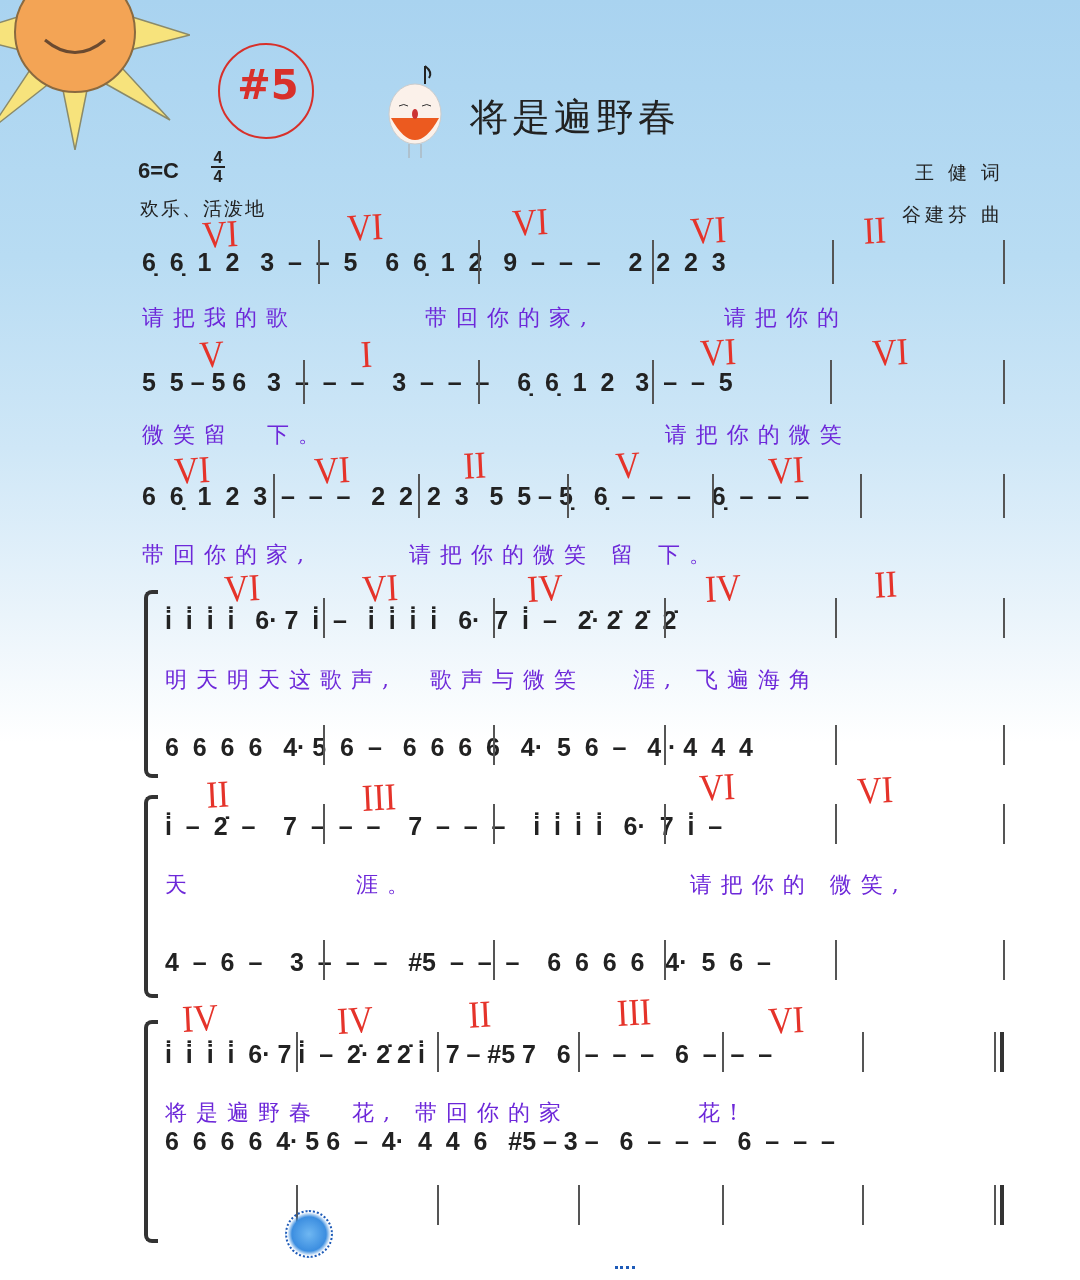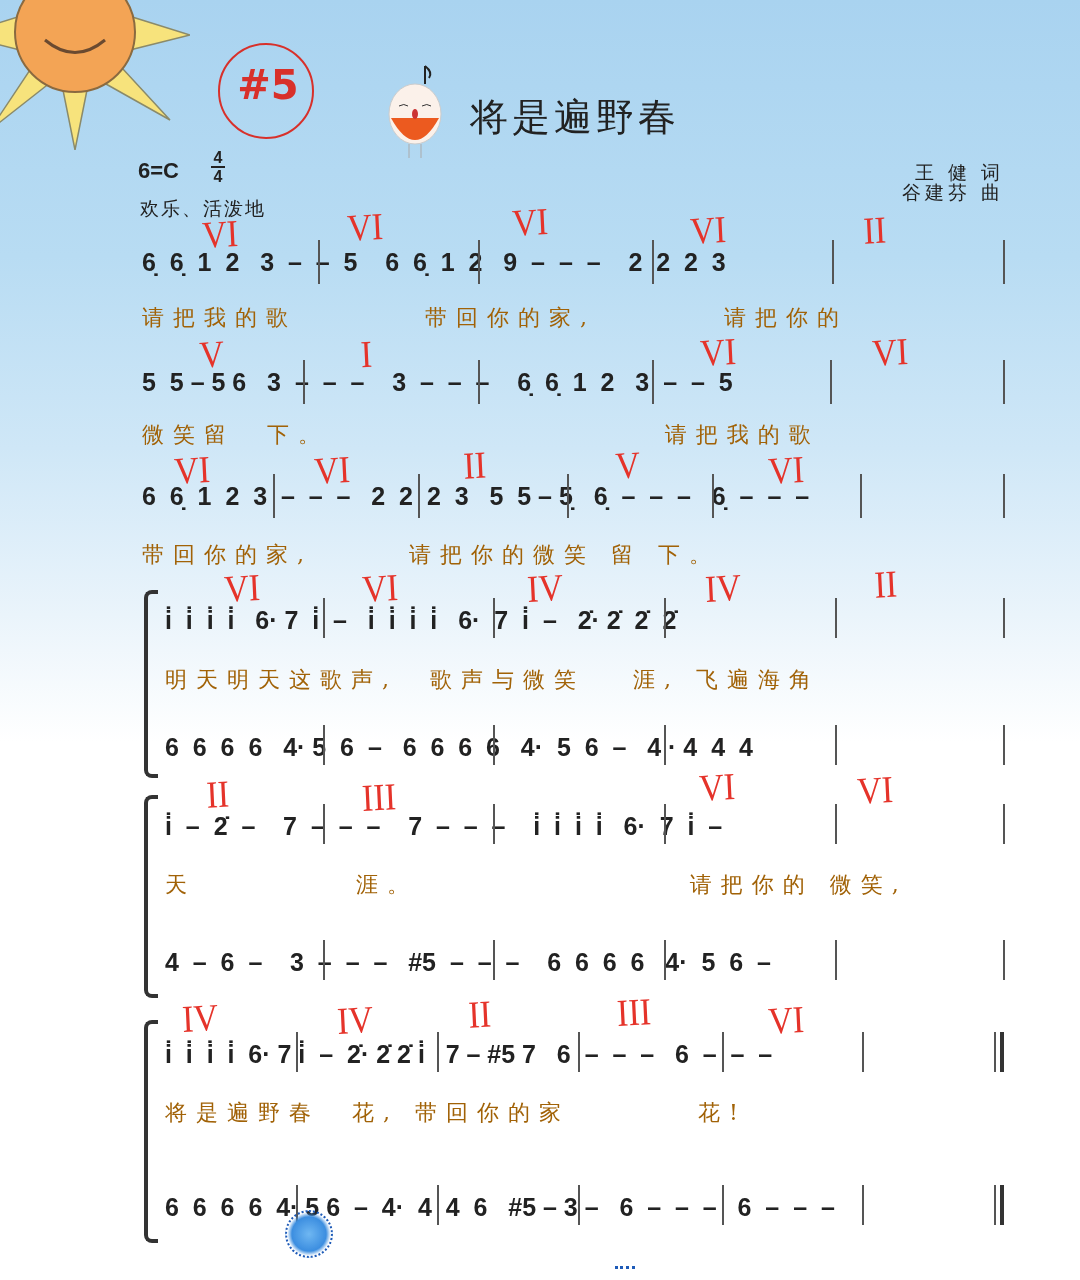--- a/index.html
+++ b/index.html
@@ -17,21 +17,21 @@
   .mascot { left:385px; top:62px; width:60px; height:100px; }
   .title { left:470px; top:92px; font: 38px "DejaVu Serif", serif; letter-spacing:4px; color:#222; }
   .key { left:138px; top:158px; font: bold 22px "Liberation Sans", sans-serif; }
   .frac { left:208px; top:150px; width:20px; text-align:center; font: bold 16px "Liberation Sans", sans-serif; line-height:15px; }
   .frac span { display:block; }
   .frac .bar { border-top:2px solid #222; width:14px; margin:1px auto; }
   .tempo { left:140px; top:196px; font: 19px "DejaVu Serif", serif; letter-spacing:2px; }
   .credit { right:76px; font: 19px "DejaVu Serif", serif; letter-spacing:4px; }
   .notes { position:absolute; font: bold 25px "Liberation Sans", sans-serif; white-space:pre; color:#222; }
   .barline { position:absolute; width:2px; background:#555; }
-  .lyrics { position:absolute; font: 22px "DejaVu Serif", serif; letter-spacing:9px; white-space:pre; color:#a16207; }
+  .lyrics { position:absolute; font: 22px "DejaVu Serif", serif; letter-spacing:9px; white-space:pre; color:#6d28d9; }
   .chord { position:absolute; color:#e5332a; font: 38px "Liberation Serif", serif; transform: scaleX(0.9) rotate(-3deg); }
   .brace { position:absolute; left:144px; width:10px; border:4px solid #333; border-right:none; border-radius:8px 0 0 8px; }
   .endbar { position:absolute; width:4px; background:#333; }
   .flower { left:285px; top:1210px; width:48px; height:48px; border-radius:50%;
             background: radial-gradient(circle, #6fb7f2 0%, #3c8ee0 55%, rgba(60,142,224,0) 70%); border:2px dotted #1e5bb8; box-sizing:border-box; }
   .flower2 { left:615px; top:1266px; width:20px; height:14px; border-top:3px dotted #1e5bb8; }
 </style>
 </head>
 <body>
 
@@ -59,37 +59,37 @@
 
 <div class="abs title">将是遍野春</div>
 <div class="abs key">6=C</div>
 <div class="abs frac">
   <span>4</span>
   <span class="bar"></span>
   <span>4</span>
 </div>
 <div class="abs tempo">欢乐、活泼地</div>
 <div class="abs credit" style="top:160px">王  健 词</div>
-<div class="abs credit" style="top:180px">谷建芬 曲</div>
+<div class="abs credit" style="top:202px">谷建芬 曲</div>
 
 <div id="score">
     <div class="notes" style="left: 142px; top: 248px;">6̣  6̣  1  2   3  –  –  5    6  6̣  1  2   9  –  –  –    2  2  2  3</div>
     <div class="lyrics" style="left: 142px; top: 303px;">请把我的歌        带回你的家,        请把你的</div>
     <div class="barline" style="left: 318px; top: 240px; height: 44px;"></div>
     <div class="barline" style="left: 478px; top: 240px; height: 44px;"></div>
     <div class="barline" style="left: 652px; top: 240px; height: 44px;"></div>
     <div class="barline" style="left: 832px; top: 240px; height: 44px;"></div>
     <div class="barline" style="left: 1003px; top: 240px; height: 44px;"></div>
     <div class="chord" style="left: 200px; top: 212px; color: rgb(229, 51, 42);">VI</div>
     <div class="chord" style="left: 345px; top: 205px; color: rgb(229, 51, 42);">VI</div>
     <div class="chord" style="left: 510px; top: 200px; color: rgb(229, 51, 42);">VI</div>
     <div class="chord" style="left: 688px; top: 208px; color: rgb(229, 51, 42);">VI</div>
     <div class="chord" style="left: 862px; top: 208px; color: rgb(229, 51, 42);">II</div>
     <div class="notes" style="left: 142px; top: 368px;">5  5 – 5 6   3  –  –  –    3  –  –  –    6̣  6̣  1  2   3  –  –  5</div>
-    <div class="lyrics" style="left: 142px; top: 420px;">微笑留  下。                     请把我的歌</div>
+    <div class="lyrics" style="left: 142px; top: 420px;">微笑留  下。                     请把你的微笑</div>
     <div class="barline" style="left: 303px; top: 360px; height: 44px;"></div>
     <div class="barline" style="left: 478px; top: 360px; height: 44px;"></div>
     <div class="barline" style="left: 652px; top: 360px; height: 44px;"></div>
     <div class="barline" style="left: 830px; top: 360px; height: 44px;"></div>
     <div class="barline" style="left: 1003px; top: 360px; height: 44px;"></div>
     <div class="chord" style="left: 198px; top: 332px; color: rgb(229, 51, 42);">V</div>
     <div class="chord" style="left: 360px; top: 332px; color: rgb(229, 51, 42);">I</div>
     <div class="chord" style="left: 698px; top: 330px; color: rgb(229, 51, 42);">VI</div>
     <div class="chord" style="left: 870px; top: 330px; color: rgb(229, 51, 42);">VI</div>
     <div class="notes" style="left: 142px; top: 482px;">6  6̣  1  2  3  –  –  –   2  2  2  3   5  5 – 5̣   6̣  –  –  –   6̣  –  –  –</div>
@@ -137,21 +137,21 @@
     <div class="barline" style="left: 493px; top: 940px; height: 40px;"></div>
     <div class="barline" style="left: 664px; top: 940px; height: 40px;"></div>
     <div class="barline" style="left: 835px; top: 940px; height: 40px;"></div>
     <div class="barline" style="left: 1003px; top: 940px; height: 40px;"></div>
     <div class="chord" style="left: 205px; top: 772px; color: rgb(229, 51, 42);">II</div>
     <div class="chord" style="left: 360px; top: 775px; color: rgb(229, 51, 42);">III</div>
     <div class="chord" style="left: 697px; top: 765px; color: rgb(229, 51, 42);">VI</div>
     <div class="chord" style="left: 855px; top: 768px; color: rgb(229, 51, 42);">VI</div>
     <div class="notes" style="left: 165px; top: 1040px;">i̇  i̇  i̇  i̇  6· 7 i̇  –  2̇· 2̇ 2̇ i̇   7 – #5 7   6  –  –  –   6  –  –  –</div>
     <div class="lyrics" style="left: 165px; top: 1098px;">将是遍野春  花, 带回你的家        花!</div>
-    <div class="notes" style="left: 165px; top: 1193px;">6  6  6  6  4· 5 6  –  4·  4  4  6   #5 – 3 –   6  –  –  –   6  –  –  –</div>
+    <div class="notes" style="left: 165px; top: 1127px;">6  6  6  6  4· 5 6  –  4·  4  4  6   #5 – 3 –   6  –  –  –   6  –  –  –</div>
     <div class="brace" style="top: 1020px; height: 215px;"></div>
     <div class="barline" style="left: 296px; top: 1032px; height: 40px;"></div>
     <div class="barline" style="left: 437px; top: 1032px; height: 40px;"></div>
     <div class="barline" style="left: 578px; top: 1032px; height: 40px;"></div>
     <div class="barline" style="left: 722px; top: 1032px; height: 40px;"></div>
     <div class="barline" style="left: 862px; top: 1032px; height: 40px;"></div>
     <div class="barline" style="left: 296px; top: 1185px; height: 40px;"></div>
     <div class="barline" style="left: 437px; top: 1185px; height: 40px;"></div>
     <div class="barline" style="left: 578px; top: 1185px; height: 40px;"></div>
     <div class="barline" style="left: 722px; top: 1185px; height: 40px;"></div>

